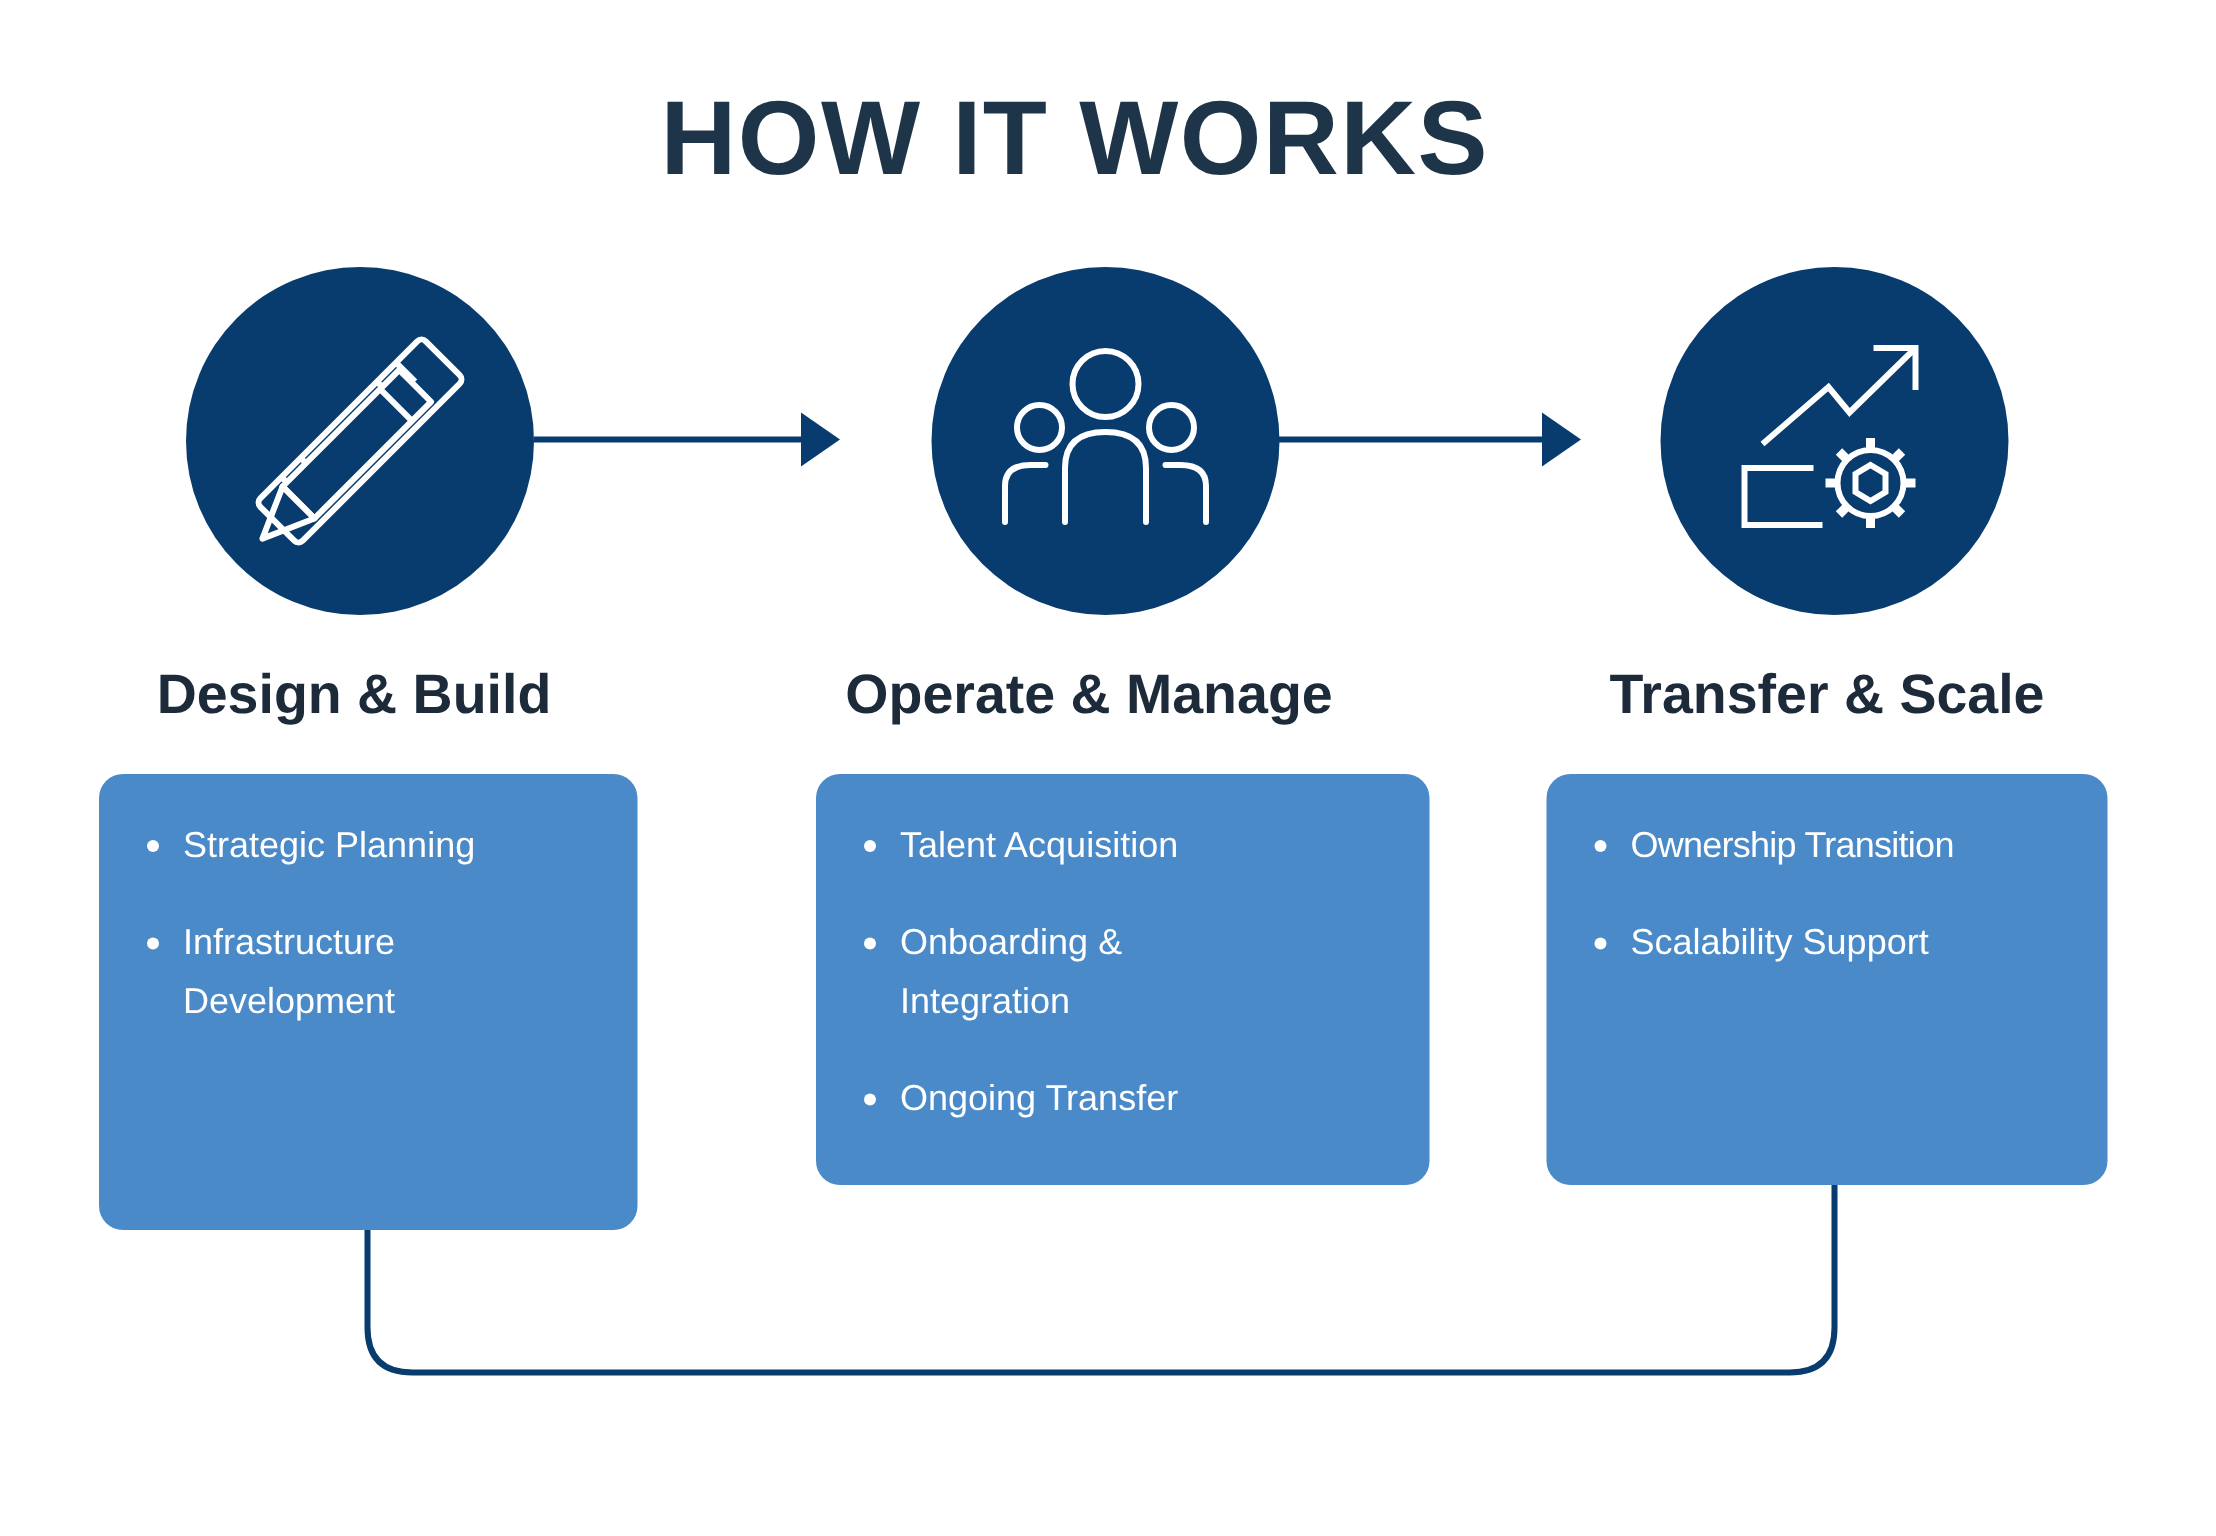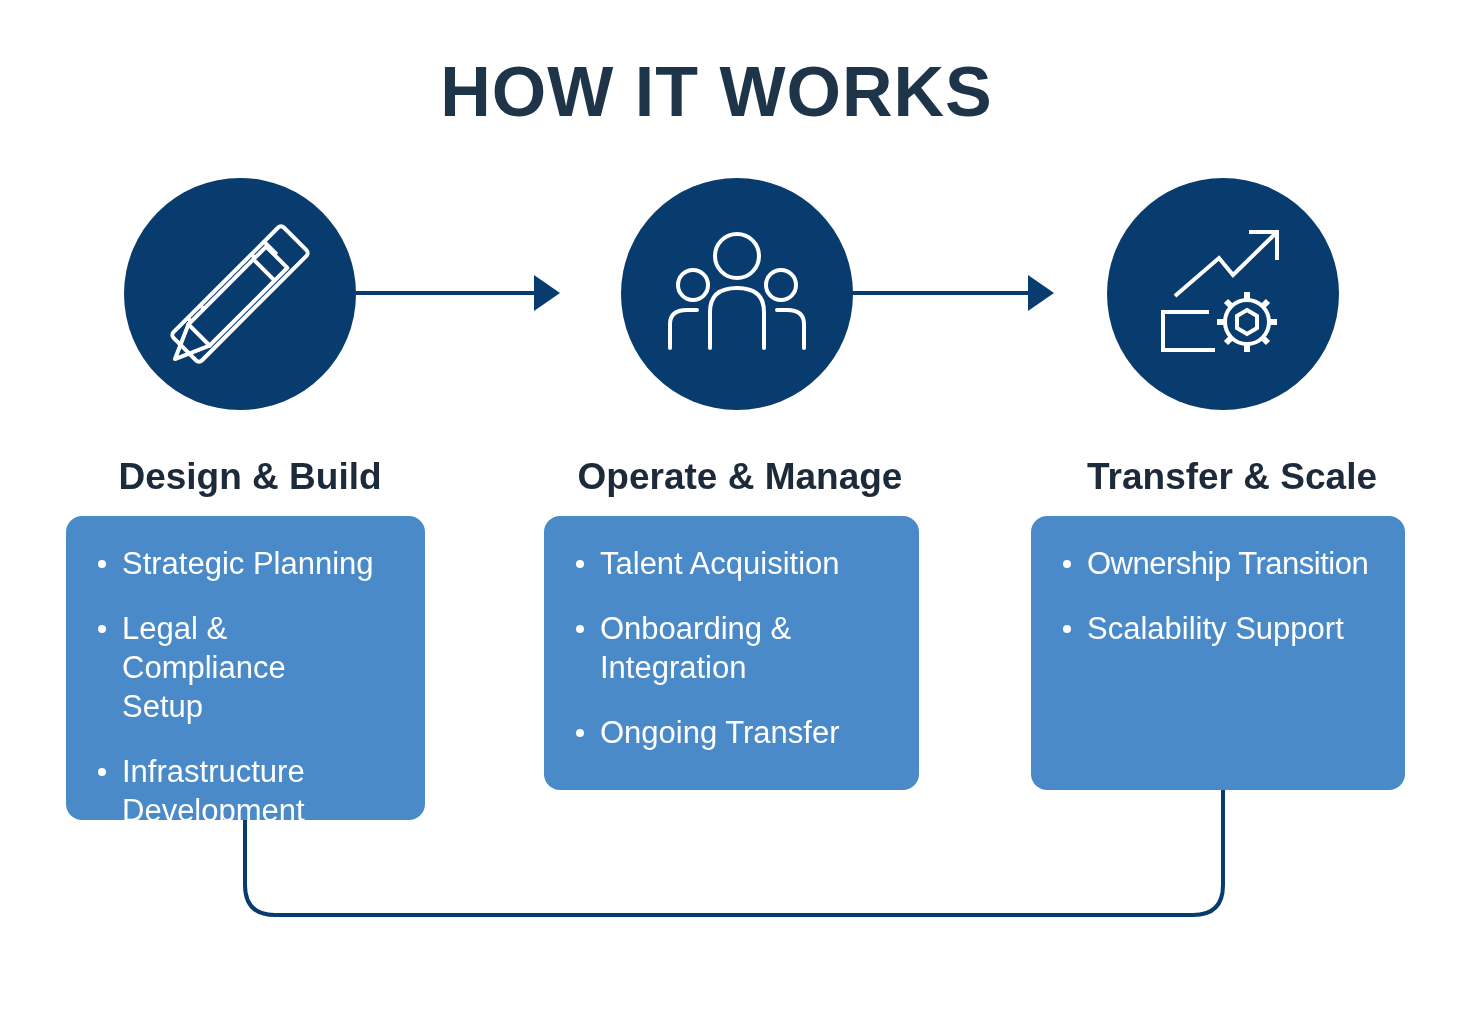--- a/index.html
+++ b/index.html
@@ -5,25 +5,25 @@
     html, body { margin: 0; padding: 0; background: #ffffff; }
     body { width: 1477px; height: 1024px; position: relative; overflow: hidden;
            font-family: "Liberation Sans", "DejaVu Sans", sans-serif; }
     .title { position: absolute; top: 52px; left: 0; width: 1433px; text-align: center;
              font-size: 70px; font-weight: 700; color: #1e3448; letter-spacing: 1px; margin: 0; }
     .circle { position: absolute; width: 232px; height: 232px; border-radius: 50%;
               background: #083b6e; top: 178px; }
     .circle svg { position: absolute; left: 0; top: 0; width: 232px; height: 232px; }
     .arrow { position: absolute; }
     .step-title { position: absolute; top: 442px; font-size: 37px; font-weight: 700; color: #1c2a3a;
-                  text-align: center; margin: 14px; }
+                  text-align: center; margin: 0; }
     .card { position: absolute; top: 516px; background: #4a8ac8; border-radius: 16px; box-sizing: border-box;
             padding: 28px 20px 20px 30px; }
     .card ul { list-style: none; margin: 0; padding: 0; }
-    .card li { position: relative; padding-left: 26px; color: #ffffff; font-size: 31px;
+    .card li { position: relative; padding-left: 26px; color: #ffffff; font-size: 24px;
                line-height: 39px; margin-bottom: 26px; }
     .card li::before { content: ""; position: absolute; left: 2px; top: 16px; width: 8px; height: 8px;
                        border-radius: 50%; background: #ffffff; }
     .loop { position: absolute; left: 0; top: 0; width: 1477px; height: 1024px; pointer-events: none; }
   </style>
 </head>
 <body>
 
 <h1 class="title">HOW IT WORKS</h1>
 
@@ -98,26 +98,25 @@
   </svg>
 </div>
 
 <h2 class="step-title" style="left:66px; width:340px;">Design &amp; Build</h2>
 <h2 class="step-title" style="left:544px; width:364px;">Operate &amp; Manage</h2>
 <h2 class="step-title" style="left:1040px; width:356px;">Transfer &amp; Scale</h2>
 
 <div class="card" style="left:66px; width:359px; height:304px;">
   <ul>
     <li>Strategic Planning</li>
-    <li style="width:250px;">Legal &amp; Compliance Setup</li>
     <li style="width:220px;">Infrastructure Development</li>
   </ul>
 </div>
 
-<div class="card" style="left:544px; width:375px; height:274px;">
+<div class="card" style="left:544px; width:409px; height:274px;">
   <ul>
     <li>Talent Acquisition</li>
     <li style="width:230px;">Onboarding &amp; Integration</li>
     <li>Ongoing Transfer</li>
   </ul>
 </div>
 
 <div class="card" style="left:1031px; width:374px; height:274px; ">
   <ul>
     <li style="white-space:nowrap; letter-spacing:-0.5px;">Ownership Transition</li>

